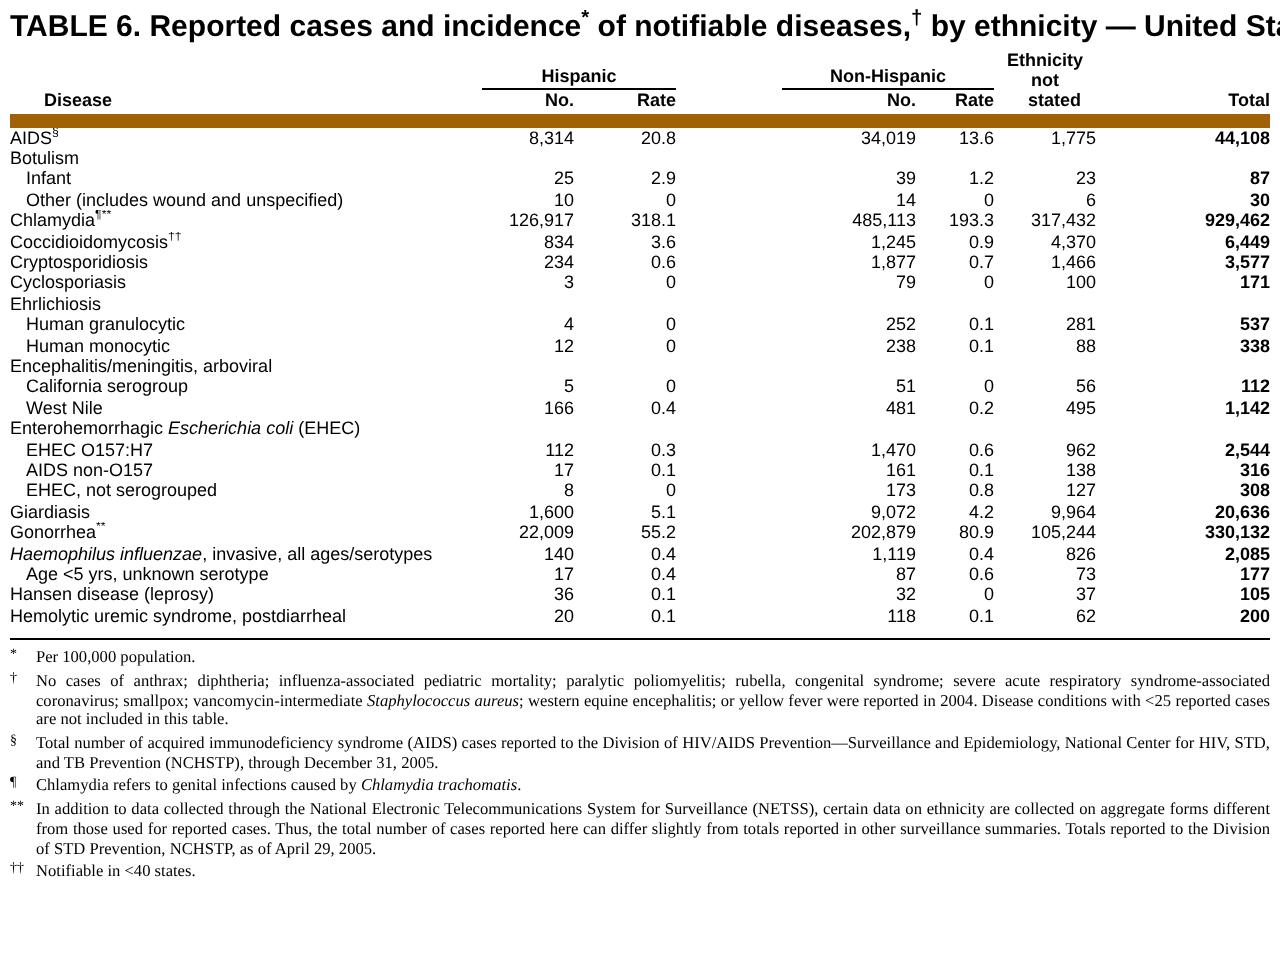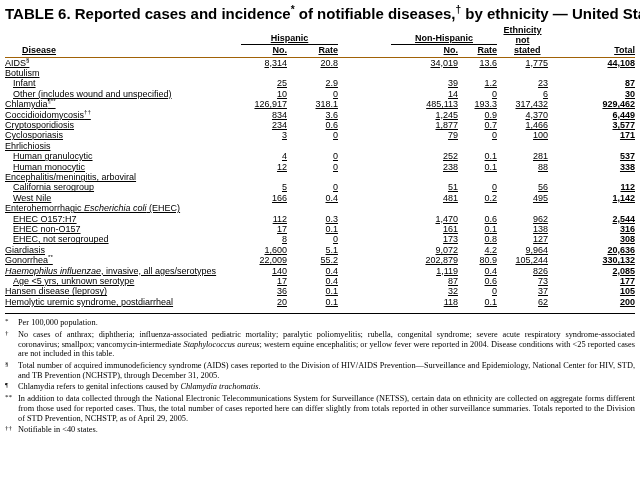--- a/index.html
+++ b/index.html
@@ -11,34 +11,34 @@
     overflow: hidden;
   }
   .page { padding: 4px 5px 0 5px; }
 
   .title {
     font-size: 15px; font-weight: bold;
     margin: 1px 0 4px 0; white-space: nowrap;
   }
   sup { font-size: 68%; vertical-align: super; line-height: 0; }
 
-  table { width: 630px; border-collapse: collapse; table-layout: fixed; text-decoration: underline; }
+  table { width: 630px; border-collapse: collapse; table-layout: fixed; }
   th, td { padding: 0; font-size: 9px; }
 
   thead th { font-weight: bold; vertical-align: bottom; line-height: 10.5px; text-align: right; }
   th.left { text-align: left; }
   .grp-u {
     display: block; border-bottom: 1px solid #000;
     text-align: center; padding-bottom: 1px; margin-left: auto;
   }
   .u-hisp { width: 97px; }
   .u-non  { width: 106px; }
   .th-eth { text-align: center; line-height: 9.5px; }
   .eth-b  { text-align: left; }
-  .bb { border-bottom: 1px solid #a16207; padding-bottom: 1px; padding-left: 17px; }
+  .bb { border-bottom: 7px solid #a16207; padding-bottom: 1px; padding-left: 17px; }
 
   tbody td {
     line-height: 10.4px; height: 10.4px;
     white-space: nowrap; vertical-align: bottom;
   }
   td.disease { text-align: left; overflow: hidden; }
   td.ind { padding-left: 8px; }
   td.num { text-align: right; }
   td.total { font-weight: bold; }
   tbody tr:last-child td { border-bottom: 1px solid #000; padding-bottom: 6px; }
@@ -232,21 +232,21 @@
         <tr>
           <td class="disease ind">EHEC O157:H7</td>
           <td class="num">112</td>
           <td class="num">0.3</td>
           <td class="num">1,470</td>
           <td class="num">0.6</td>
           <td class="num">962</td>
           <td class="num total">2,544</td>
         </tr>
         <tr>
-          <td class="disease ind">EHEC non-O157</td>
+          <td class="disease ind">AIDS non-O157</td>
           <td class="num">17</td>
           <td class="num">0.1</td>
           <td class="num">161</td>
           <td class="num">0.1</td>
           <td class="num">138</td>
           <td class="num total">316</td>
         </tr>
         <tr>
           <td class="disease ind">EHEC, not serogrouped</td>
           <td class="num">8</td>

